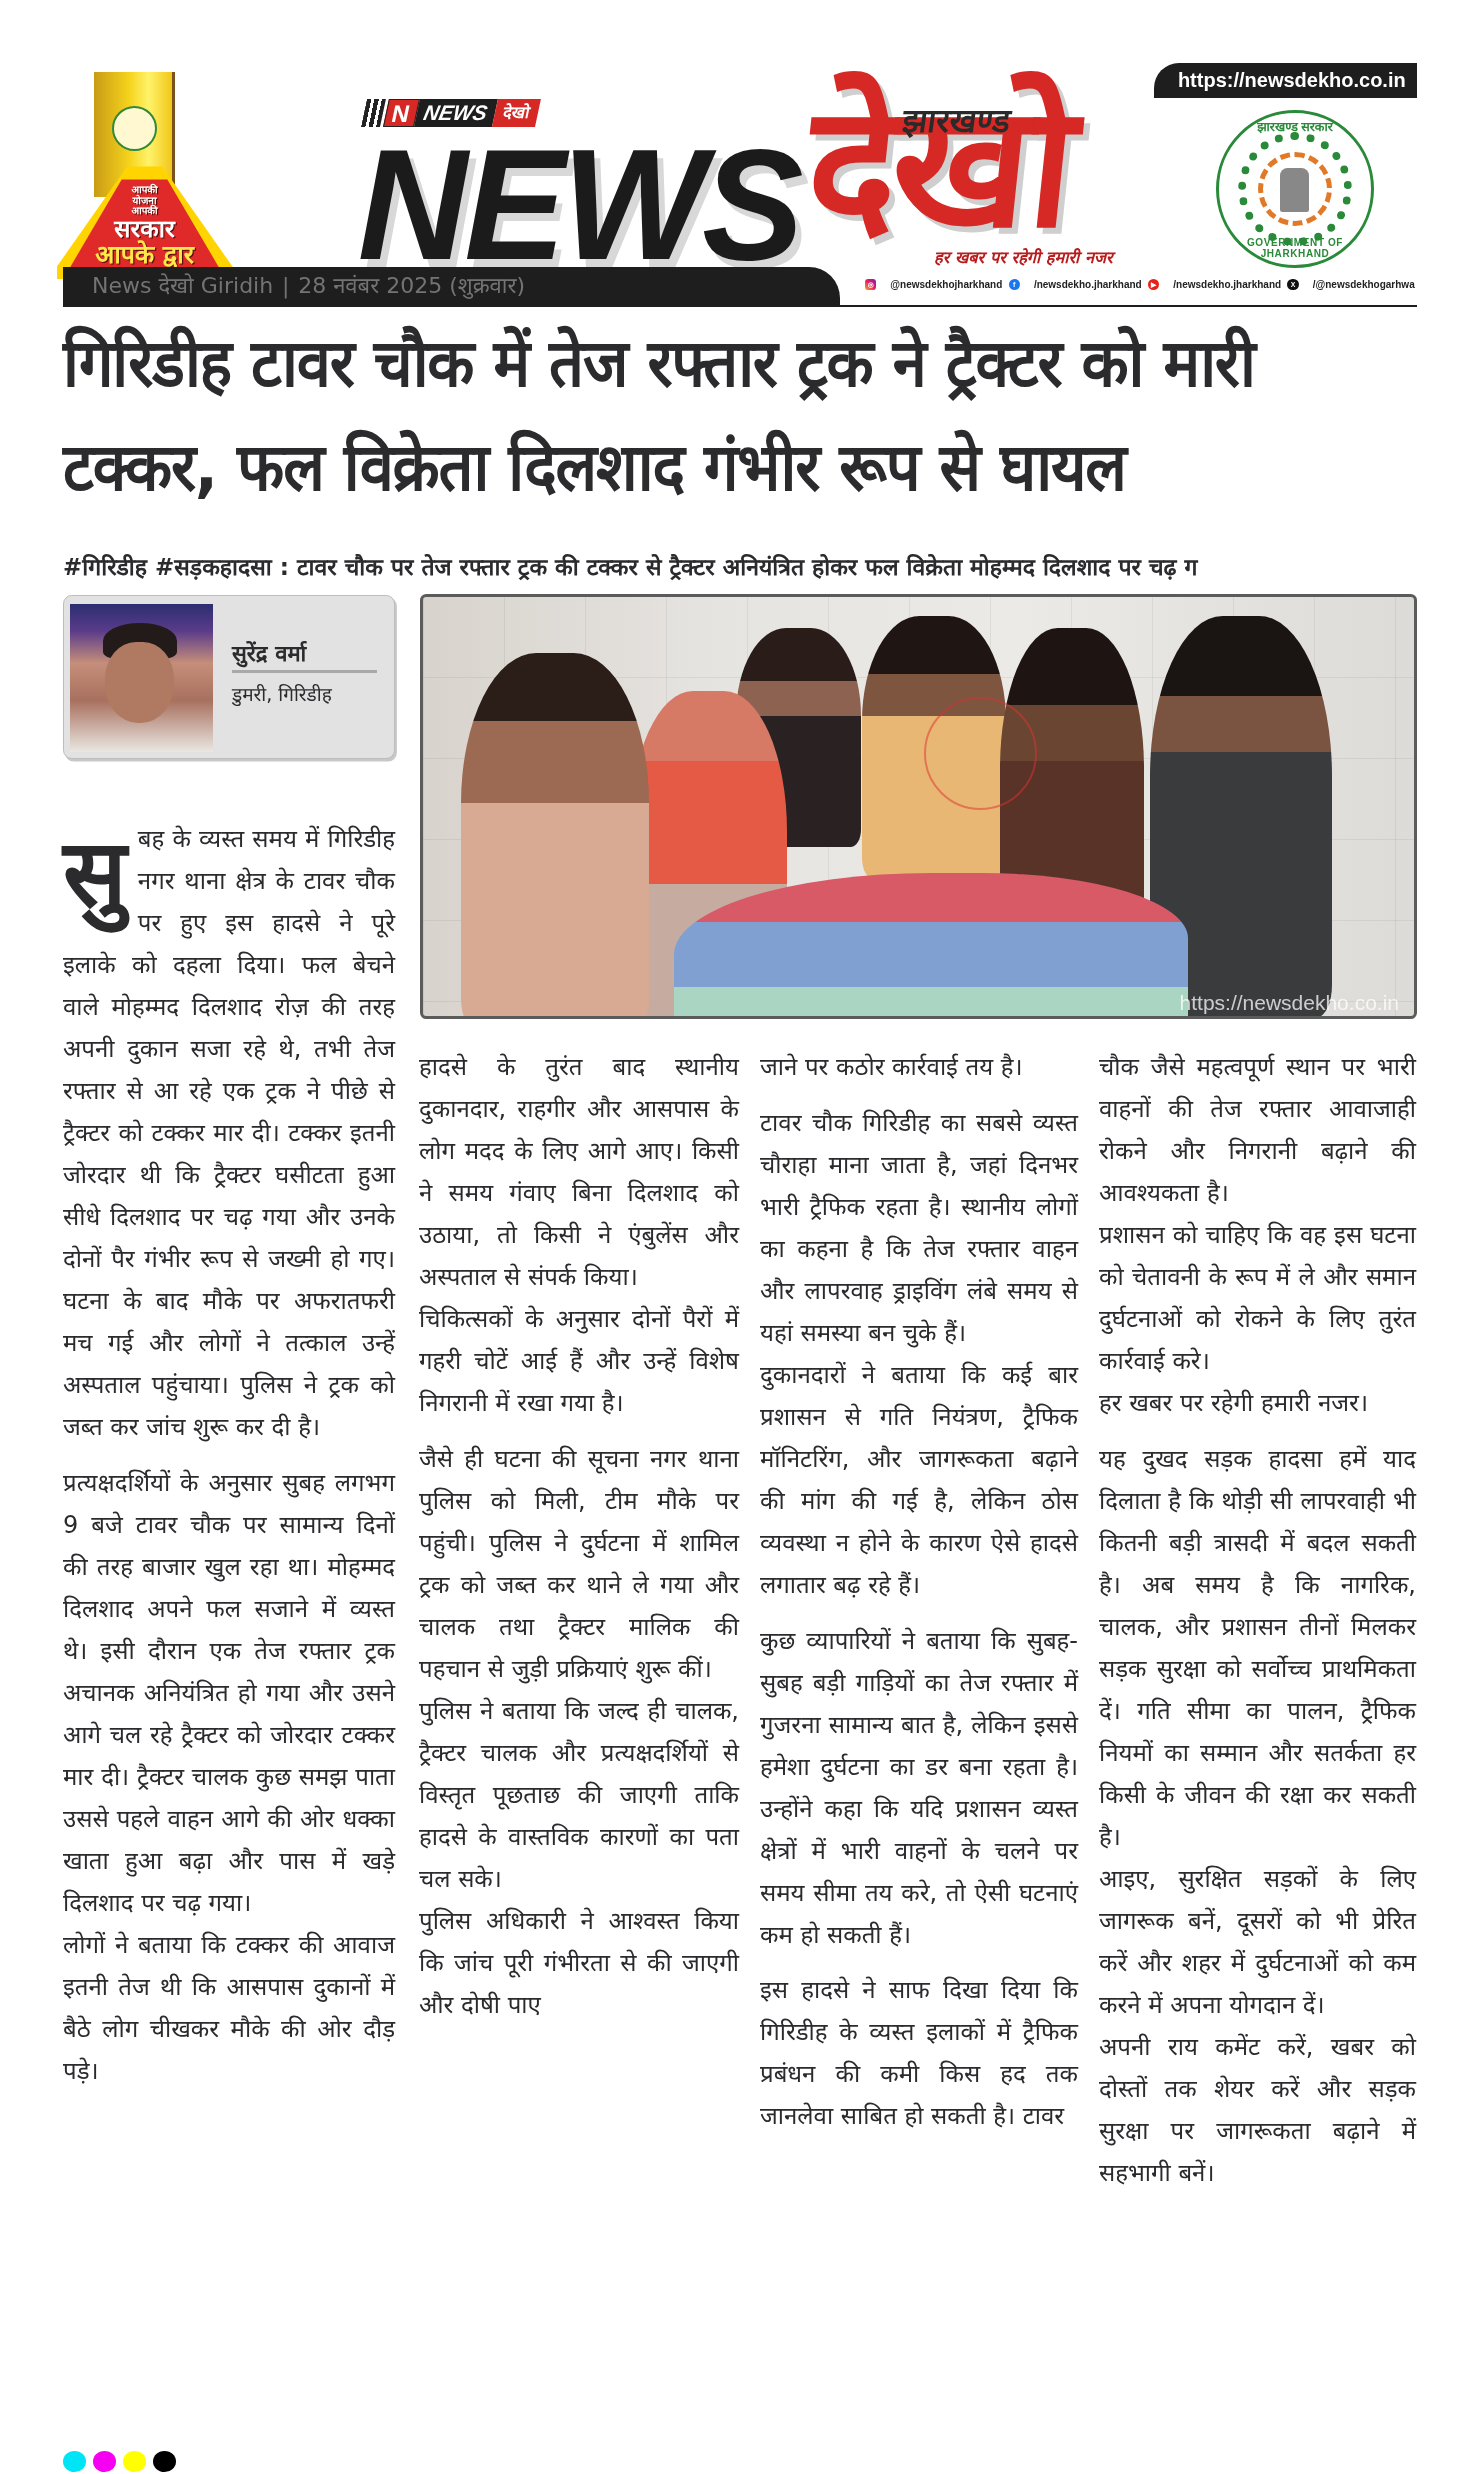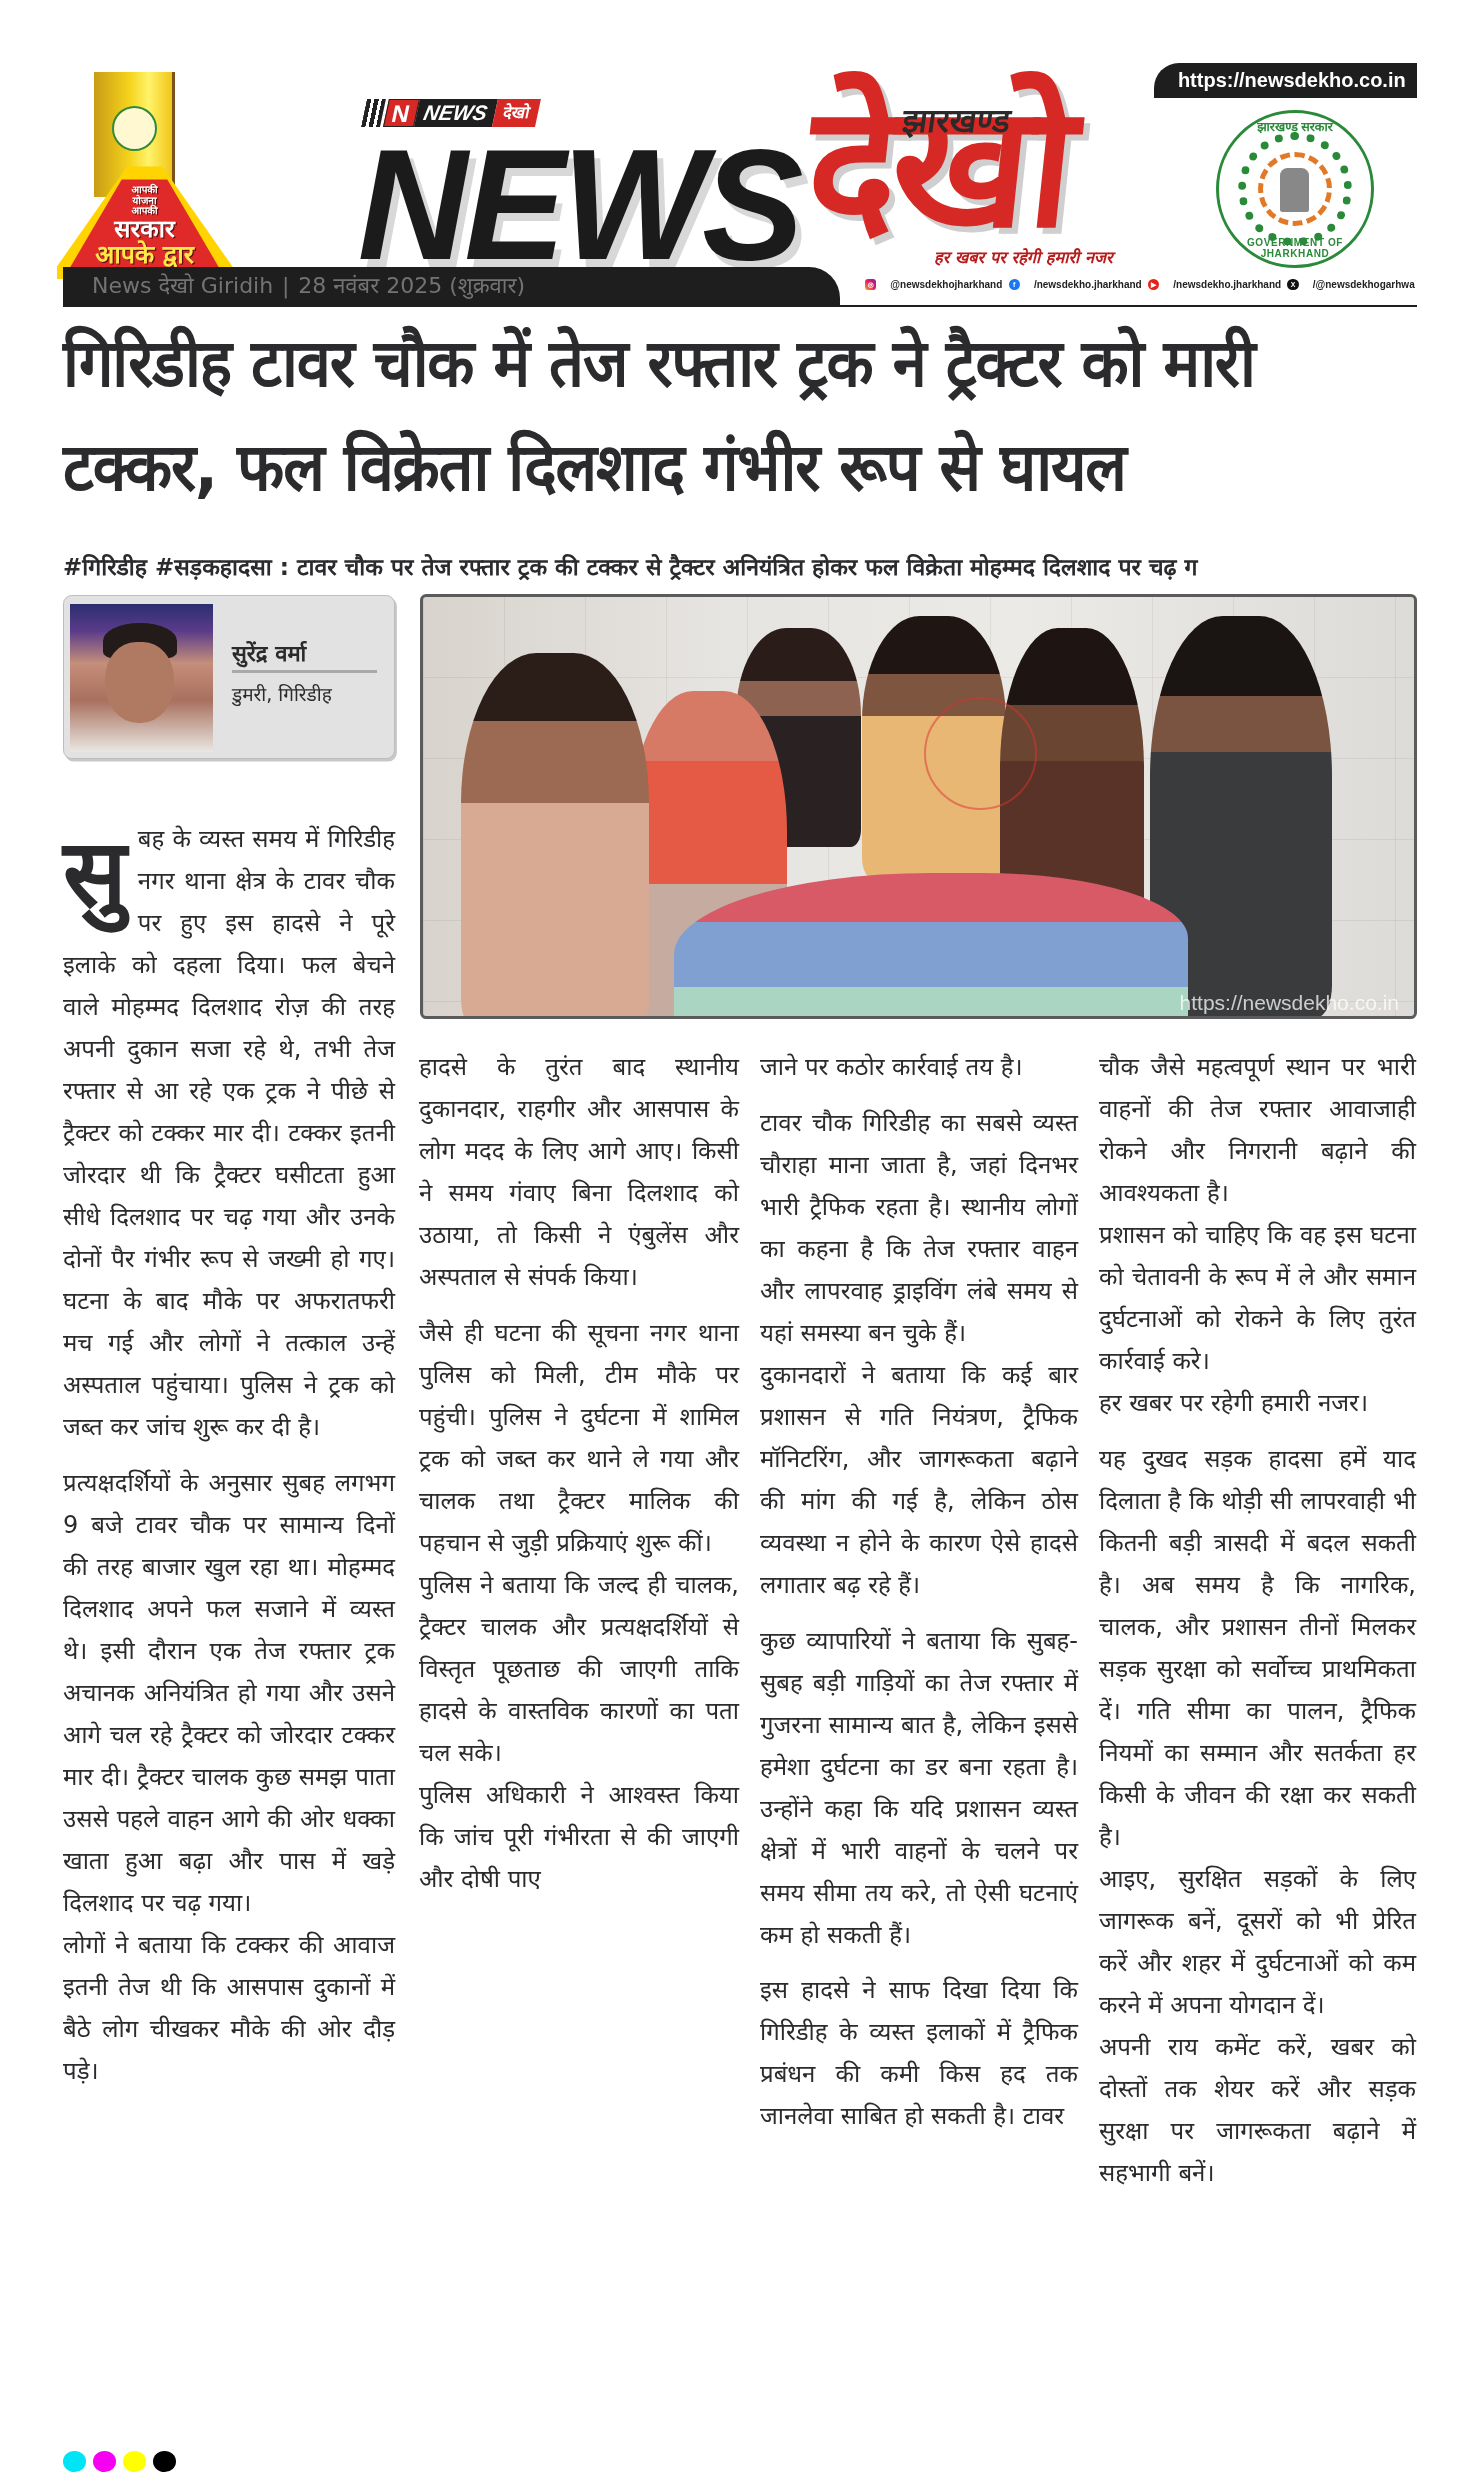--- a/index.html
+++ b/index.html
@@ -209,20 +209,21 @@
 </div>
 
 <div class="col col1">
   <p><span class="dropcap">सु</span><span>बह के व्यस्त समय में गिरिडीह नगर थाना क्षेत्र के टावर चौक पर हुए इस हादसे ने पूरे इलाके को दहला दिया। फल बेचने वाले मोहम्मद दिलशाद रोज़ की तरह अपनी दुकान सजा रहे थे, तभी तेज रफ्तार से आ रहे एक ट्रक ने पीछे से ट्रैक्टर को टक्कर मार दी। टक्कर इतनी जोरदार थी कि ट्रैक्टर घसीटता हुआ सीधे दिलशाद पर चढ़ गया और उनके दोनों पैर गंभीर रूप से जख्मी हो गए। घटना के बाद मौके पर अफरातफरी मच गई और लोगों ने तत्काल उन्हें अस्पताल पहुंचाया। पुलिस ने ट्रक को जब्त कर जांच शुरू कर दी है।</span></p>
   <p class="gap">प्रत्यक्षदर्शियों के अनुसार सुबह लगभग 9 बजे टावर चौक पर सामान्य दिनों की तरह बाजार खुल रहा था। मोहम्मद दिलशाद अपने फल सजाने में व्यस्त थे। इसी दौरान एक तेज रफ्तार ट्रक अचानक अनियंत्रित हो गया और उसने आगे चल रहे ट्रैक्टर को जोरदार टक्कर मार दी। ट्रैक्टर चालक कुछ समझ पाता उससे पहले वाहन आगे की ओर धक्का खाता हुआ बढ़ा और पास में खड़े दिलशाद पर चढ़ गया।</p>
   <p>लोगों ने बताया कि टक्कर की आवाज इतनी तेज थी कि आसपास दुकानों में बैठे लोग चीखकर मौके की ओर दौड़ पड़े।</p>
 </div>
 
 <div class="col col2">
   <p>हादसे के तुरंत बाद स्थानीय दुकानदार, राहगीर और आसपास के लोग मदद के लिए आगे आए। किसी ने समय गंवाए बिना दिलशाद को उठाया, तो किसी ने एंबुलेंस और अस्पताल से संपर्क किया।</p>
+  <p>चिकित्सकों के अनुसार दोनों पैरों में गहरी चोटें आई हैं और उन्हें विशेष निगरानी में रखा गया है।</p>
   <p class="gap">जैसे ही घटना की सूचना नगर थाना पुलिस को मिली, टीम मौके पर पहुंची। पुलिस ने दुर्घटना में शामिल ट्रक को जब्त कर थाने ले गया और चालक तथा ट्रैक्टर मालिक की पहचान से जुड़ी प्रक्रियाएं शुरू कीं।</p>
   <p>पुलिस ने बताया कि जल्द ही चालक, ट्रैक्टर चालक और प्रत्यक्षदर्शियों से विस्तृत पूछताछ की जाएगी ताकि हादसे के वास्तविक कारणों का पता चल सके।</p>
   <p>पुलिस अधिकारी ने आश्वस्त किया कि जांच पूरी गंभीरता से की जाएगी और दोषी पाए</p>
 </div>
 
 <div class="col col3">
   <p>जाने पर कठोर कार्रवाई तय है।</p>
   <p class="gap">टावर चौक गिरिडीह का सबसे व्यस्त चौराहा माना जाता है, जहां दिनभर भारी ट्रैफिक रहता है। स्थानीय लोगों का कहना है कि तेज रफ्तार वाहन और लापरवाह ड्राइविंग लंबे समय से यहां समस्या बन चुके हैं।</p>
   <p>दुकानदारों ने बताया कि कई बार प्रशासन से गति नियंत्रण, ट्रैफिक मॉनिटरिंग, और जागरूकता बढ़ाने की मांग की गई है, लेकिन ठोस व्यवस्था न होने के कारण ऐसे हादसे लगातार बढ़ रहे हैं।</p>
   <p class="gap">कुछ व्यापारियों ने बताया कि सुबह-सुबह बड़ी गाड़ियों का तेज रफ्तार में गुजरना सामान्य बात है, लेकिन इससे हमेशा दुर्घटना का डर बना रहता है। उन्होंने कहा कि यदि प्रशासन व्यस्त क्षेत्रों में भारी वाहनों के चलने पर समय सीमा तय करे, तो ऐसी घटनाएं कम हो सकती हैं।</p>

